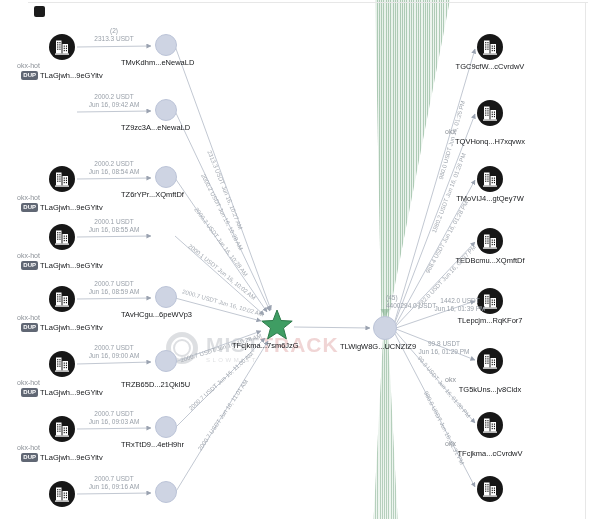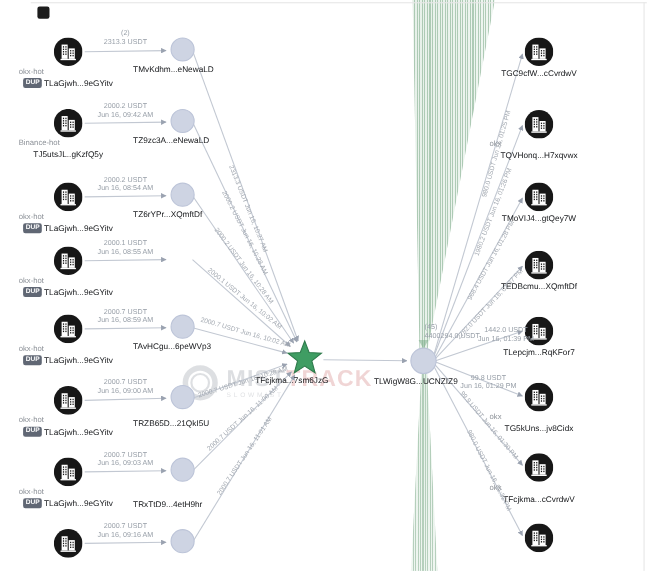--- a/index.html
+++ b/index.html
@@ -125,29 +125,20 @@
   <div class="node-group" style="left:17px;top:34px">
     <div class="coin-icon"><svg width="26" height="26">
           <use href="#bldg"></use>
         </svg></div>
     <div class="tag">okx-hot</div>
     <div class="addr-line">
         <span class="dup">DUP</span>
         <span class="addr">TLaGjwh...9eGYitv</span>
       </div>
   </div>
-  <div class="node-group" style="left:17px;top:99px">
-    <div class="coin-icon"><svg width="26" height="26">
-          <use href="#bldg"></use>
-        </svg></div>
-    <div class="tag">Binance-hot</div>
-    <div class="addr-line">
-        <span class="addr">TJ5utsJL..gKzfQ5y</span>
-      </div>
-  </div>
   <div class="node-group" style="left:17px;top:166px">
     <div class="coin-icon"><svg width="26" height="26">
           <use href="#bldg"></use>
         </svg></div>
     <div class="tag">okx-hot</div>
     <div class="addr-line">
         <span class="dup">DUP</span>
         <span class="addr">TLaGjwh...9eGYitv</span>
       </div>
   </div>
@@ -212,21 +203,21 @@
   <div class="node-group" style="left:121px;top:286px">
     <div class="dot"></div>
     <div class="addr" style="margin-top:2px">TAvHCgu...6peWVp3</div>
   </div>
   <div class="node-group" style="left:121px;top:350px">
     <div class="dot"></div>
     <div class="addr" style="margin-top:8px">TRZB65D...21QkI5U</div>
   </div>
   <div class="node-group" style="left:121px;top:416px">
     <div class="dot"></div>
-    <div class="addr" style="margin-top:16px">TRxTtD9...4etH9hr</div>
+    <div class="addr" style="margin-top:2px">TRxTtD9...4etH9hr</div>
   </div>
   <div class="node-group" style="left:121px;top:481px">
     <div class="dot"></div>
   </div>
 
   <div class="node-group" style="left:232px;top:341px">
     <div class="addr">TFcjkma...7sm6JzG</div>
   </div>
   <div class="node-group" style="left:340px;top:316px">
     <div class="dot big"></div>

